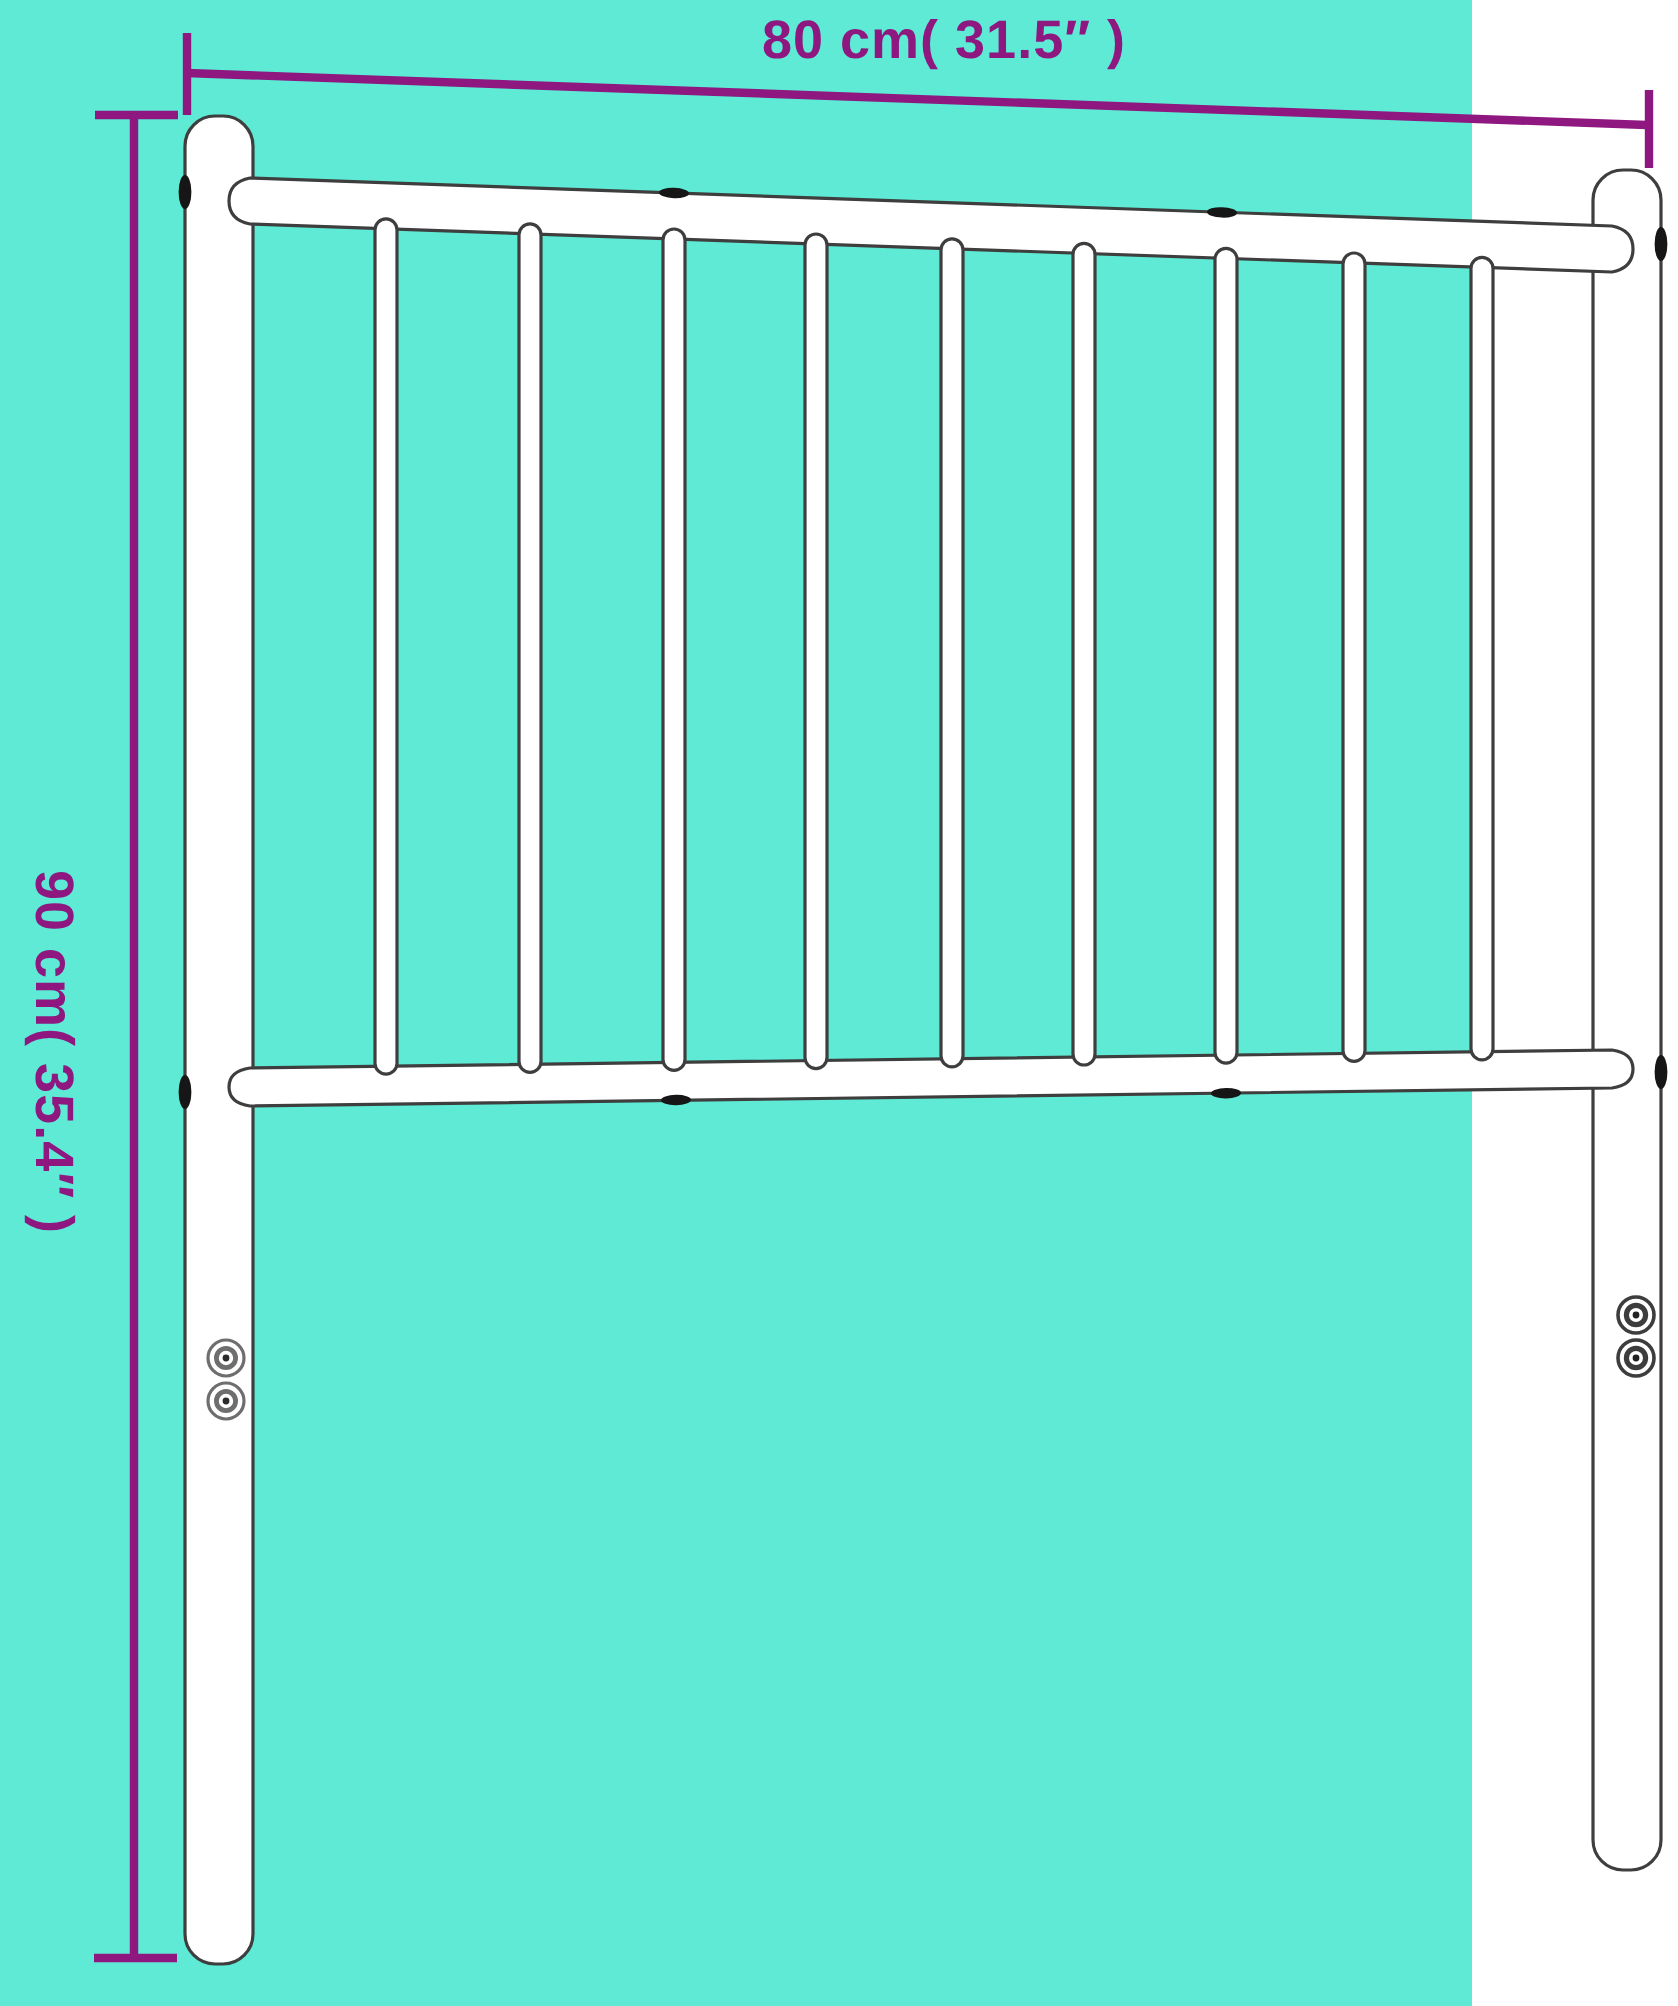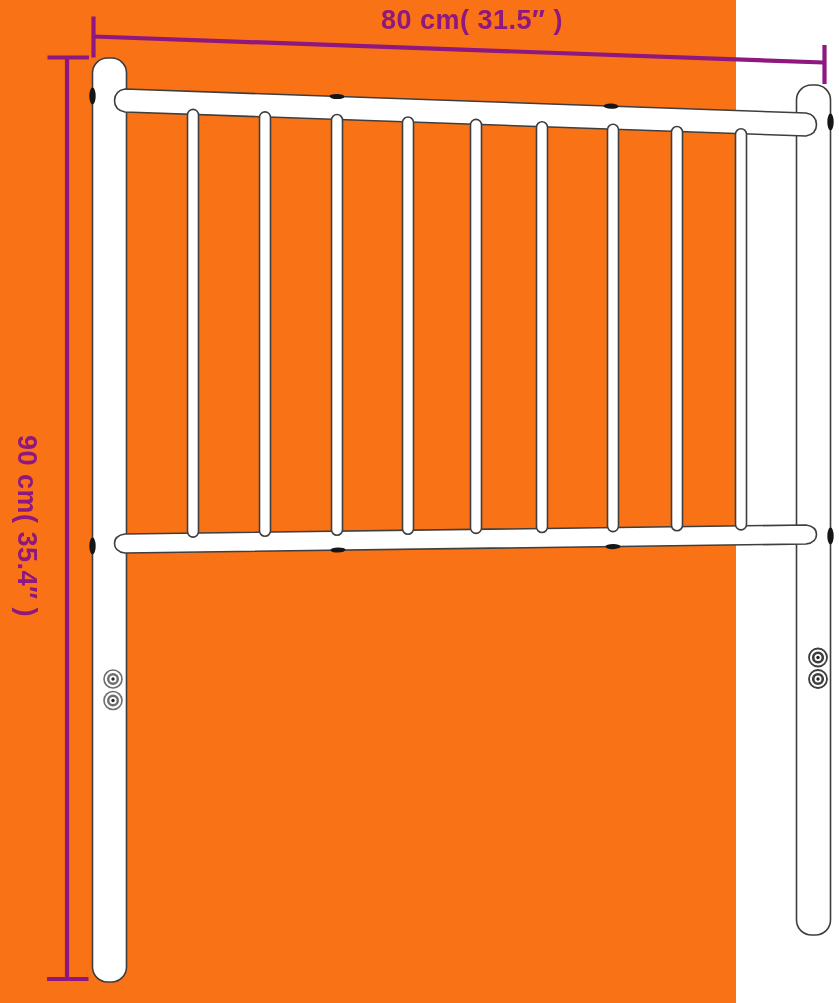--- a/index.html
+++ b/index.html
@@ -8,21 +8,21 @@
     background: #ffffff;
     width: 839px;
     height: 1003px;
     overflow: hidden;
     font-family: "Liberation Sans", sans-serif;
   }
   .stage {
     position: relative;
     width: 736px;
     height: 1003px;
-    background: #f97316;
+    background: #5eead4;
   }
   svg { display: block; }
   .dim-label {
     font-family: "Liberation Sans", "DejaVu Sans", sans-serif;
     font-size: 27px;
     font-weight: 700;
     letter-spacing: 0.5px;
   }
 </style>
 </head>

